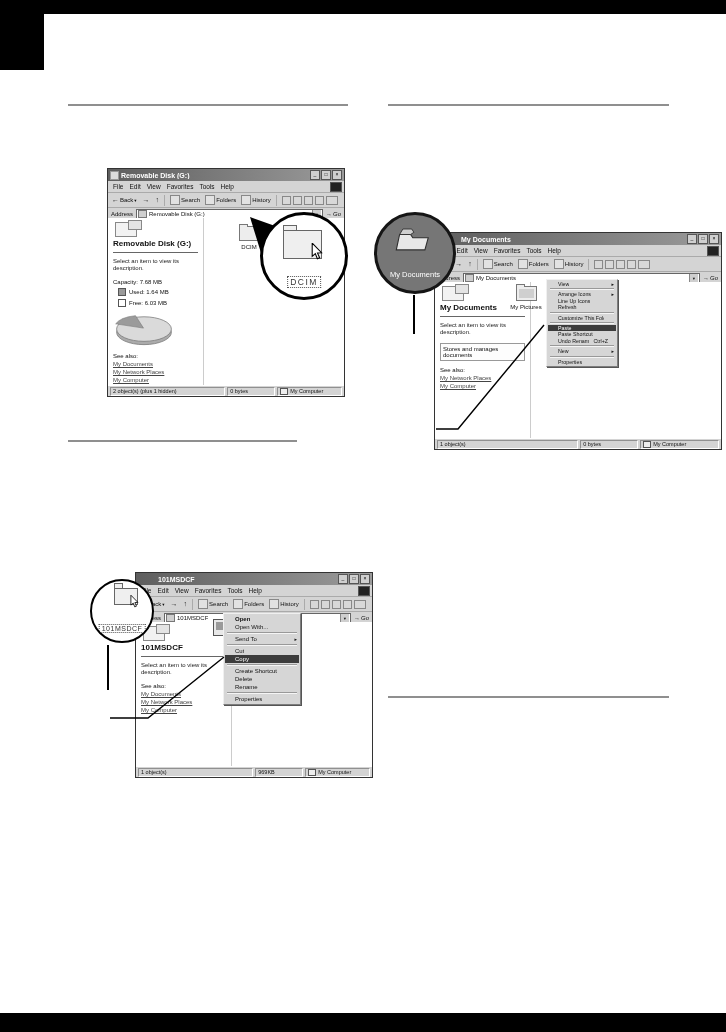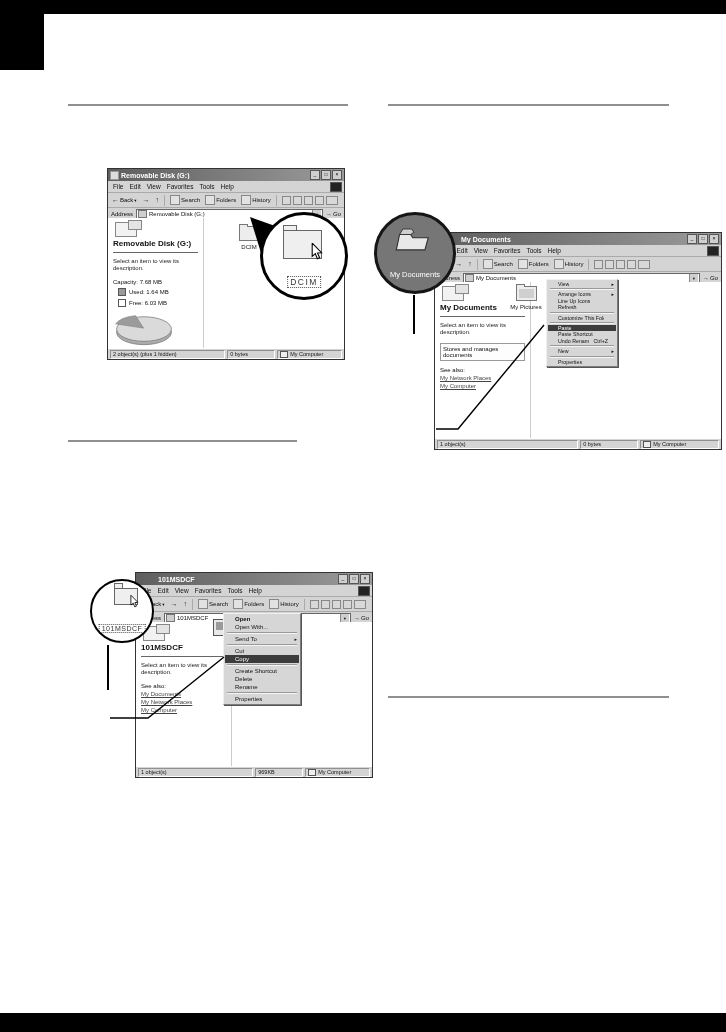--- a/index.html
+++ b/index.html
@@ -109,21 +109,21 @@
 
   <div class="blackbar" style="left:0;top:0;width:726px;height:14px;"></div>
   <div class="blackbar" style="left:0;top:0;width:44px;height:70px;"></div>
   <div class="blackbar" style="left:0;top:1013px;width:726px;height:19px;"></div>
 
   <div class="rule" style="left:68px;top:104px;width:280px;"></div>
   <div class="rule" style="left:388px;top:104px;width:281px;"></div>
   <div class="rule" style="left:68px;top:440px;width:229px;"></div>
   <div class="rule" style="left:388px;top:696px;width:281px;"></div>
 
-  <div class="win" style="left:107px;top:168px;width:238px;height:192px;">
+  <div class="win" style="left:107px;top:168px;width:238px;height:229px;">
     <div class="tbar">
       <span class="ticon"></span>
       <span class="ttl">Removable Disk (G:)</span>
       <span class="wbtns">
         <span class="wb">_</span>
         <span class="wb">□</span>
         <span class="wb">×</span>
       </span>
     </div>
     <div class="mbar">

